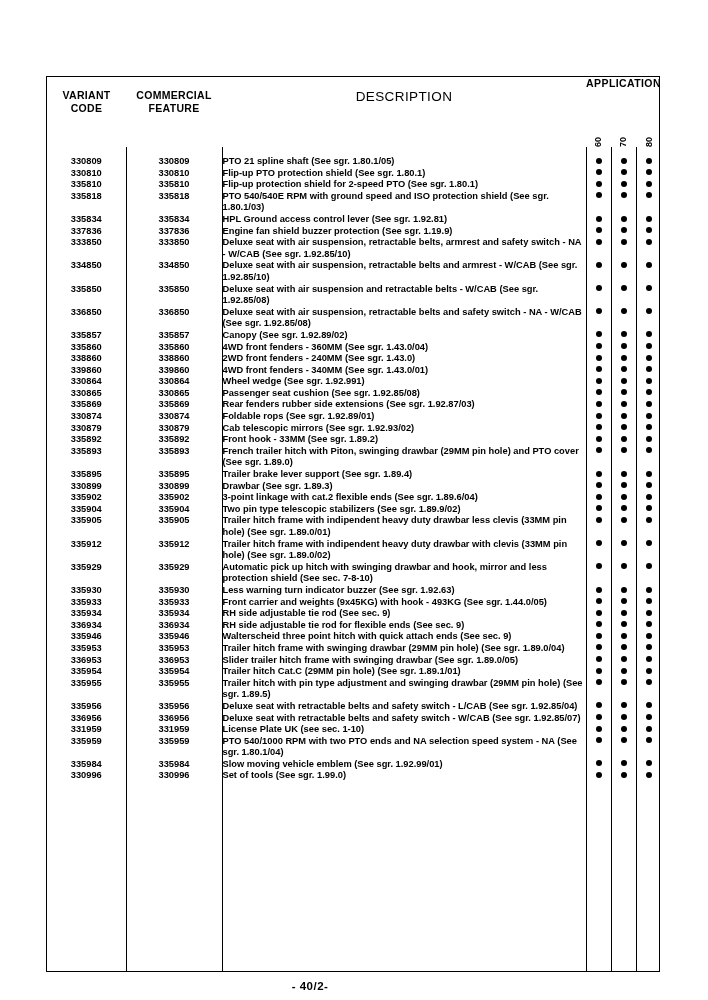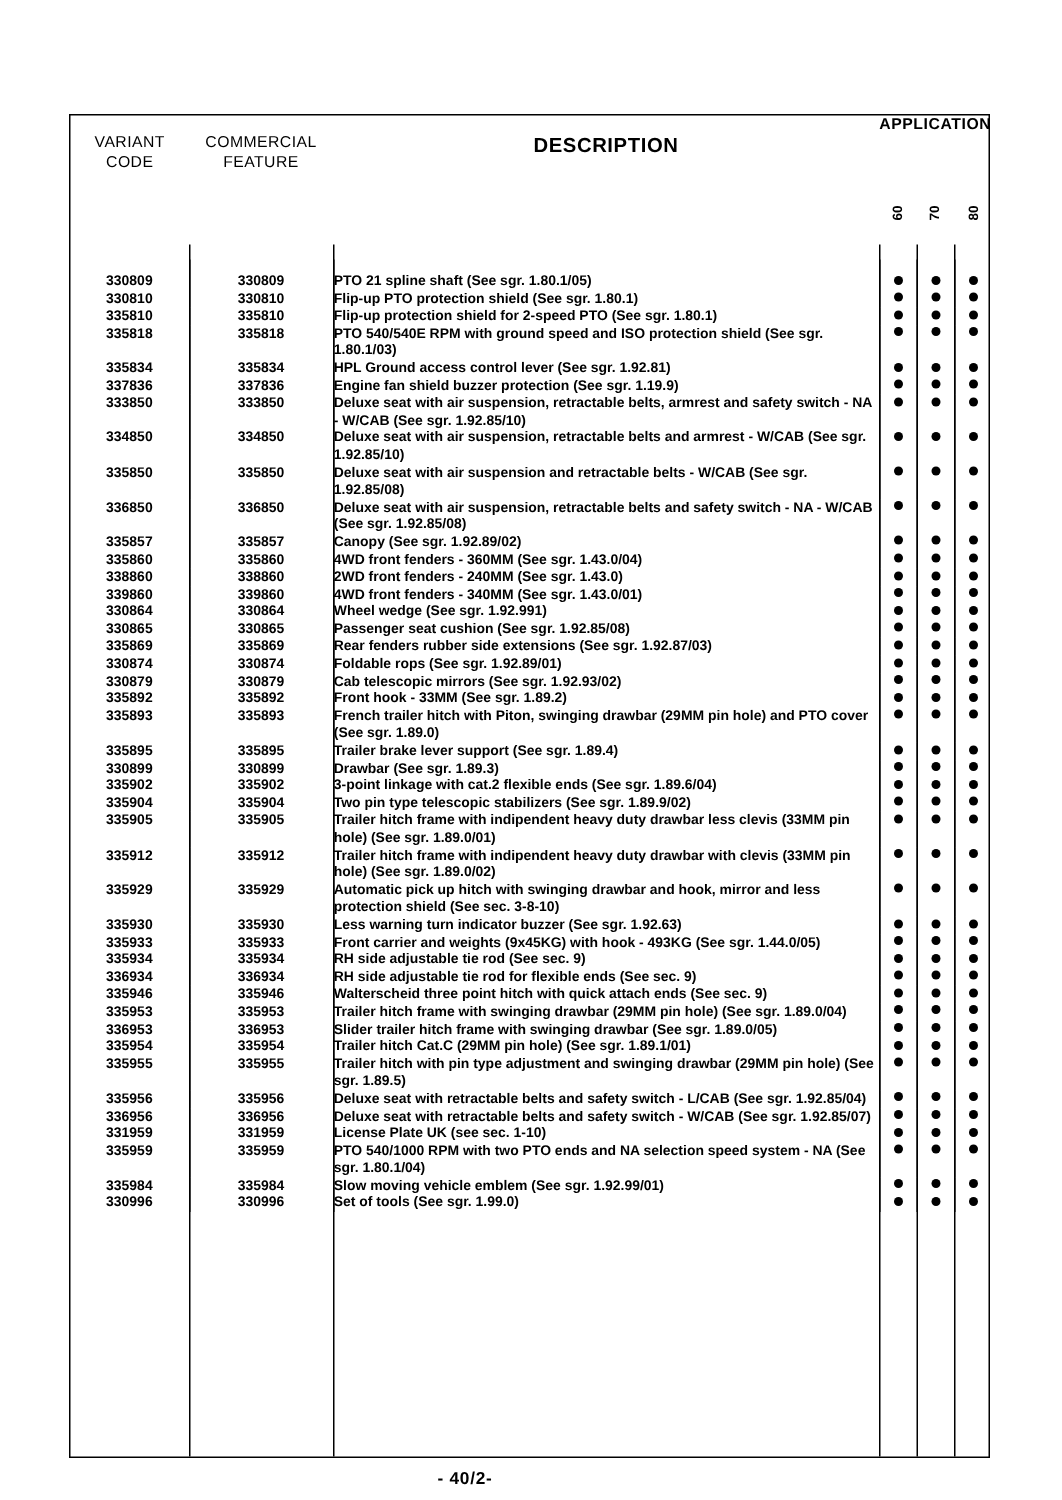--- a/index.html
+++ b/index.html
@@ -55,33 +55,33 @@
     padding: 6px 0 5px 0;
     border-bottom: 1.2px solid #000;
     border-left: 1.2px solid #000;
   }
   .hdr-blank {
     border-bottom: 1.2px solid #000;
   }
   .hdr-cell {
     text-align: center;
     font-size: 10.5px;
-    font-weight: normal;
+    font-weight: bold;
     letter-spacing: 0.3px;
     border-bottom: 1.5px solid #000;
     border-right: 1.2px solid #000;
     padding-top: 18px;
     height: 62px;
     box-sizing: border-box;
     line-height: 13px;
   }
   .hdr-desc {
     text-align: center;
     font-size: 13.5px;
-    font-weight: bold;
+    font-weight: normal;
     letter-spacing: 0.4px;
     border-bottom: 1.5px solid #000;
     border-right: 1.2px solid #000;
     padding-top: 22px;
     height: 62px;
     box-sizing: border-box;
   }
   .hdr-appcol {
     border-bottom: 1.5px solid #000;
     border-right: 1.2px solid #000;
@@ -101,21 +101,21 @@
   }
   .vert-num span {
     display: inline-block;
     transform: rotate(-90deg);
   }
 
   
   .body-wrap {
     position: absolute;
     left: 0;
-    top: 96px;
+    top: 70px;
     width: 100%;
   }
   table.body {
     border-collapse: collapse;
     width: 100%;
     table-layout: fixed;
   }
   table.body td {
     padding: 0;
     vertical-align: top;
@@ -465,21 +465,21 @@
               <td class="code">335912</td>
               <td class="code2">335912</td>
               <td class="desc">Trailer hitch frame with indipendent heavy duty drawbar with clevis (33MM pin hole) (See sgr. 1.89.0/02)</td>
               <td class="dot"><span class="bullet"></span></td>
               <td class="dot"><span class="bullet"></span></td>
               <td class="dot last"><span class="bullet"></span></td>
             </tr>
             <tr>
               <td class="code">335929</td>
               <td class="code2">335929</td>
-              <td class="desc">Automatic pick up hitch with swinging drawbar and hook, mirror and less protection shield (See sec. 3-8-10)</td>
+              <td class="desc">Automatic pick up hitch with swinging drawbar and hook, mirror and less protection shield (See sec. 7-8-10)</td>
               <td class="dot"><span class="bullet"></span></td>
               <td class="dot"><span class="bullet"></span></td>
               <td class="dot last"><span class="bullet"></span></td>
             </tr>
             <tr>
               <td class="code">335930</td>
               <td class="code2">335930</td>
               <td class="desc">Less warning turn indicator buzzer (See sgr. 1.92.63)</td>
               <td class="dot"><span class="bullet"></span></td>
               <td class="dot"><span class="bullet"></span></td>

